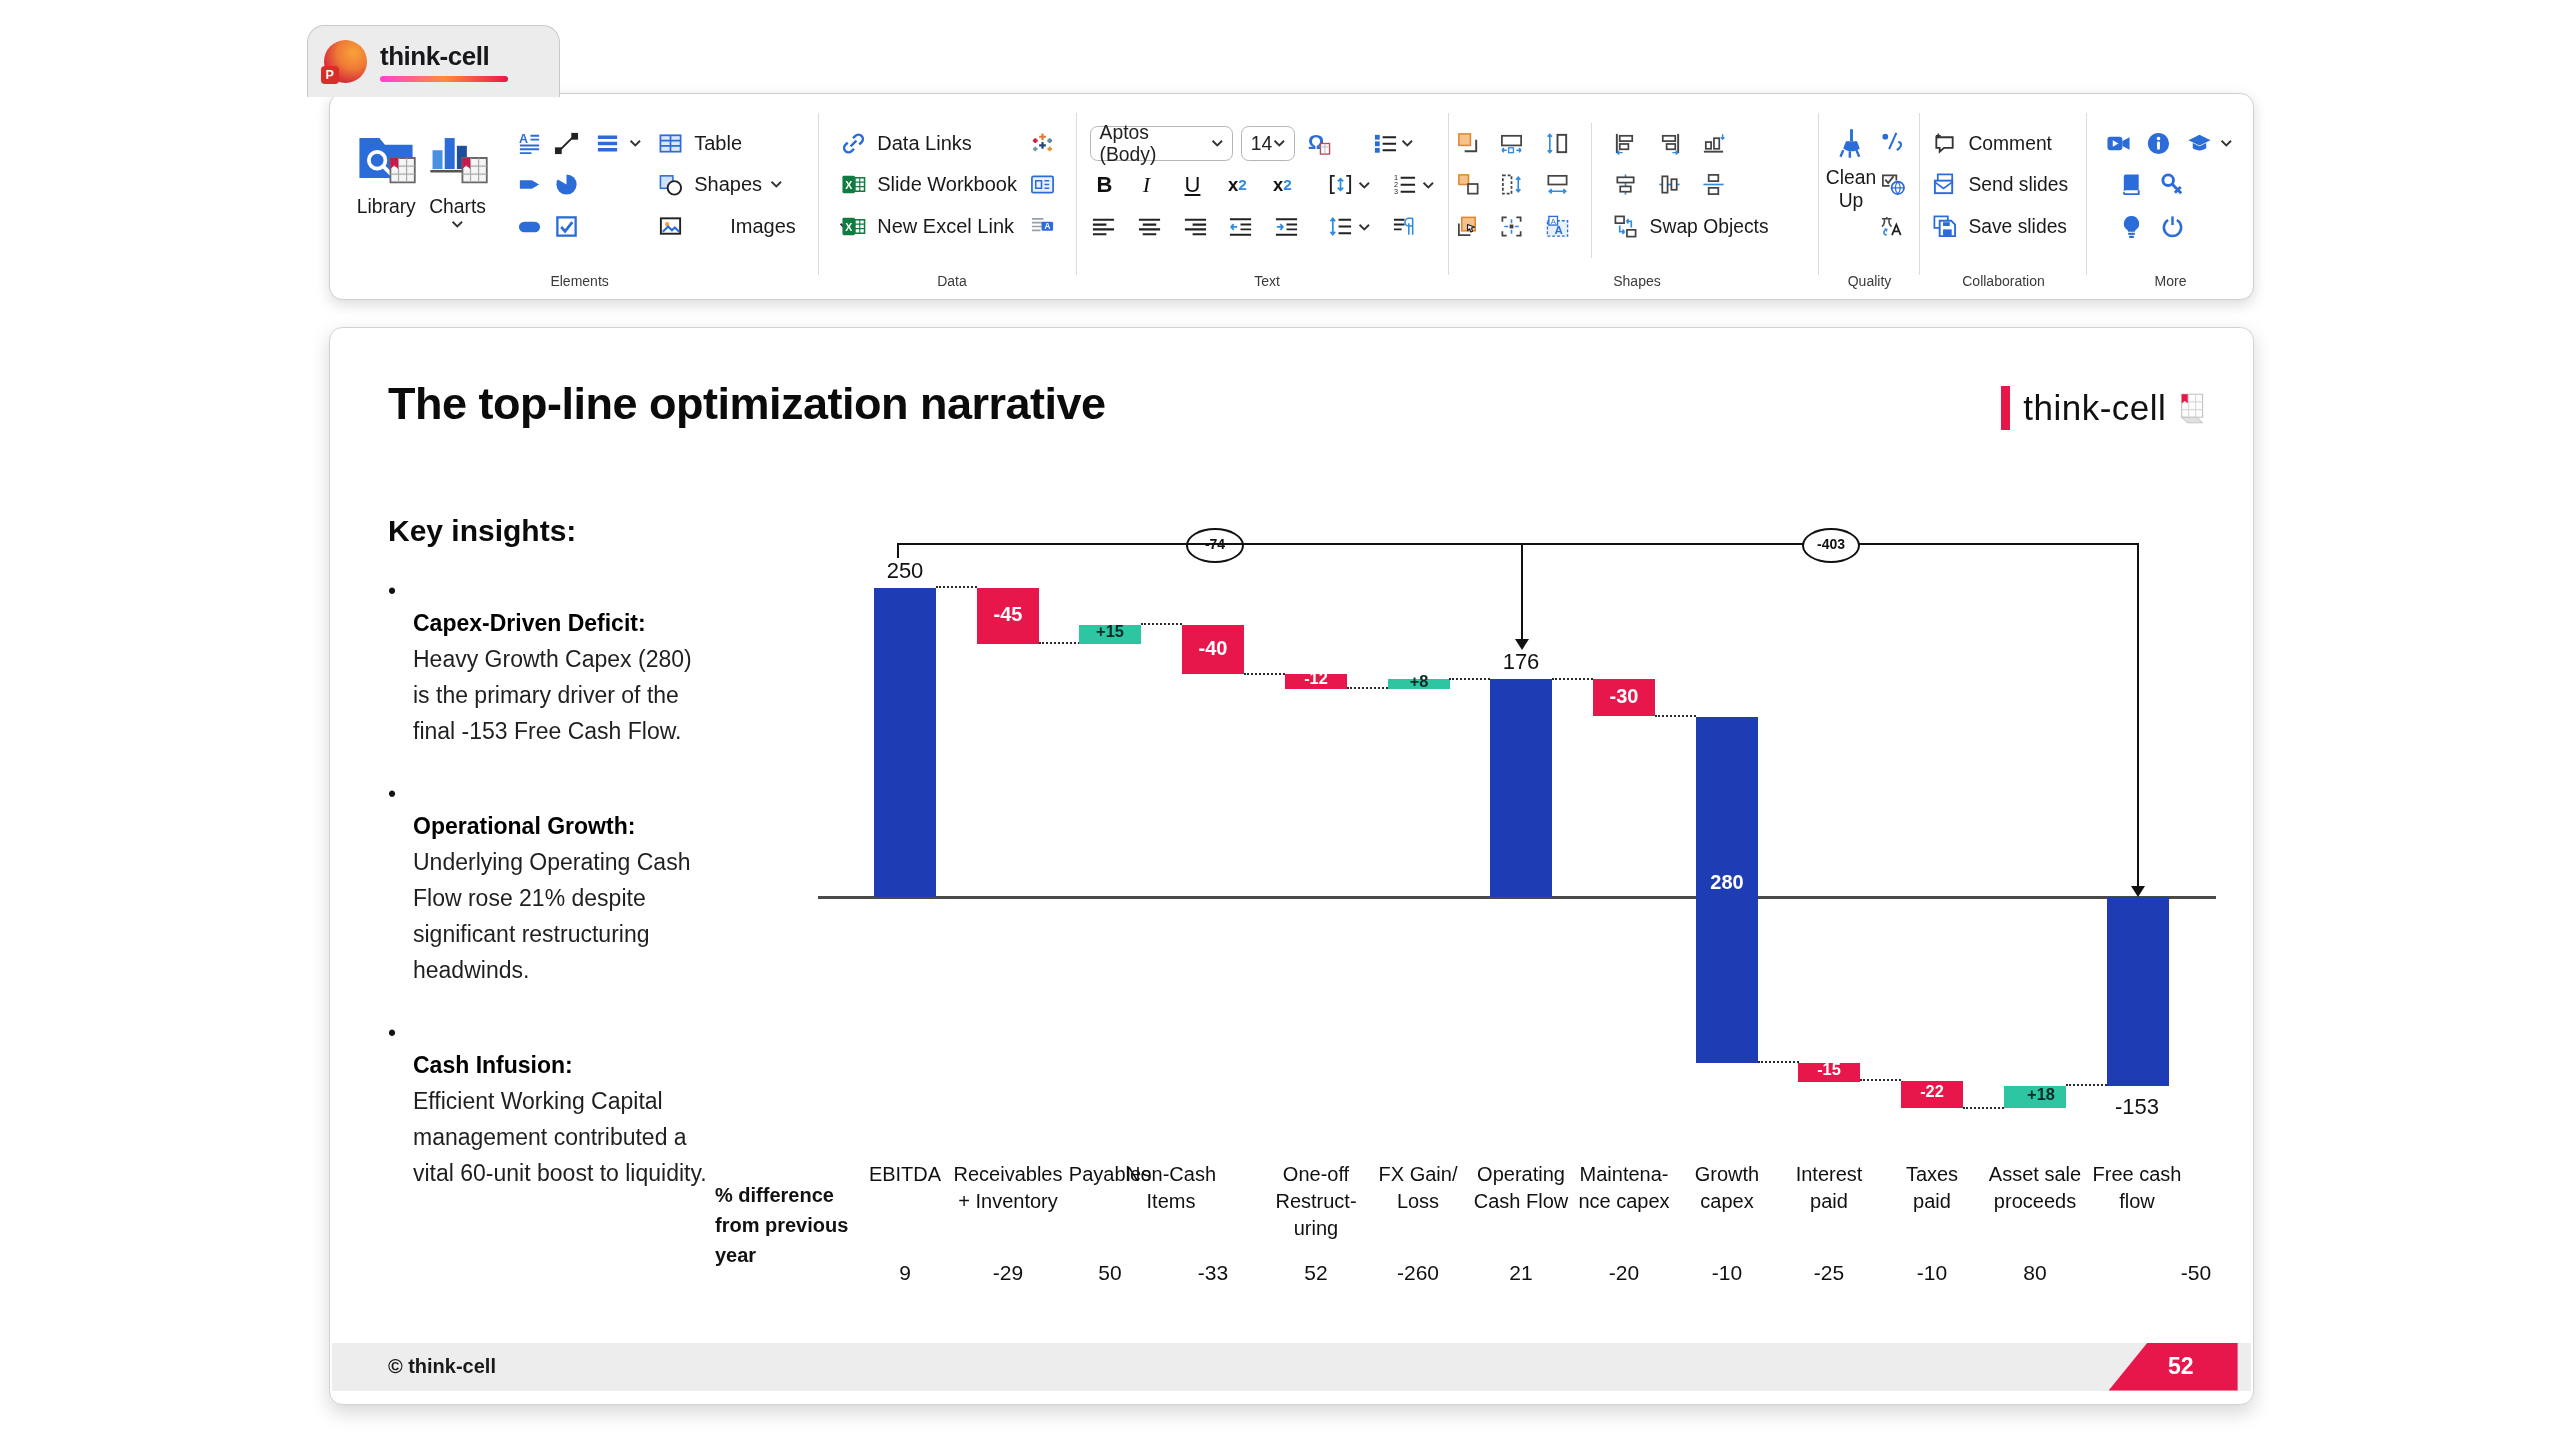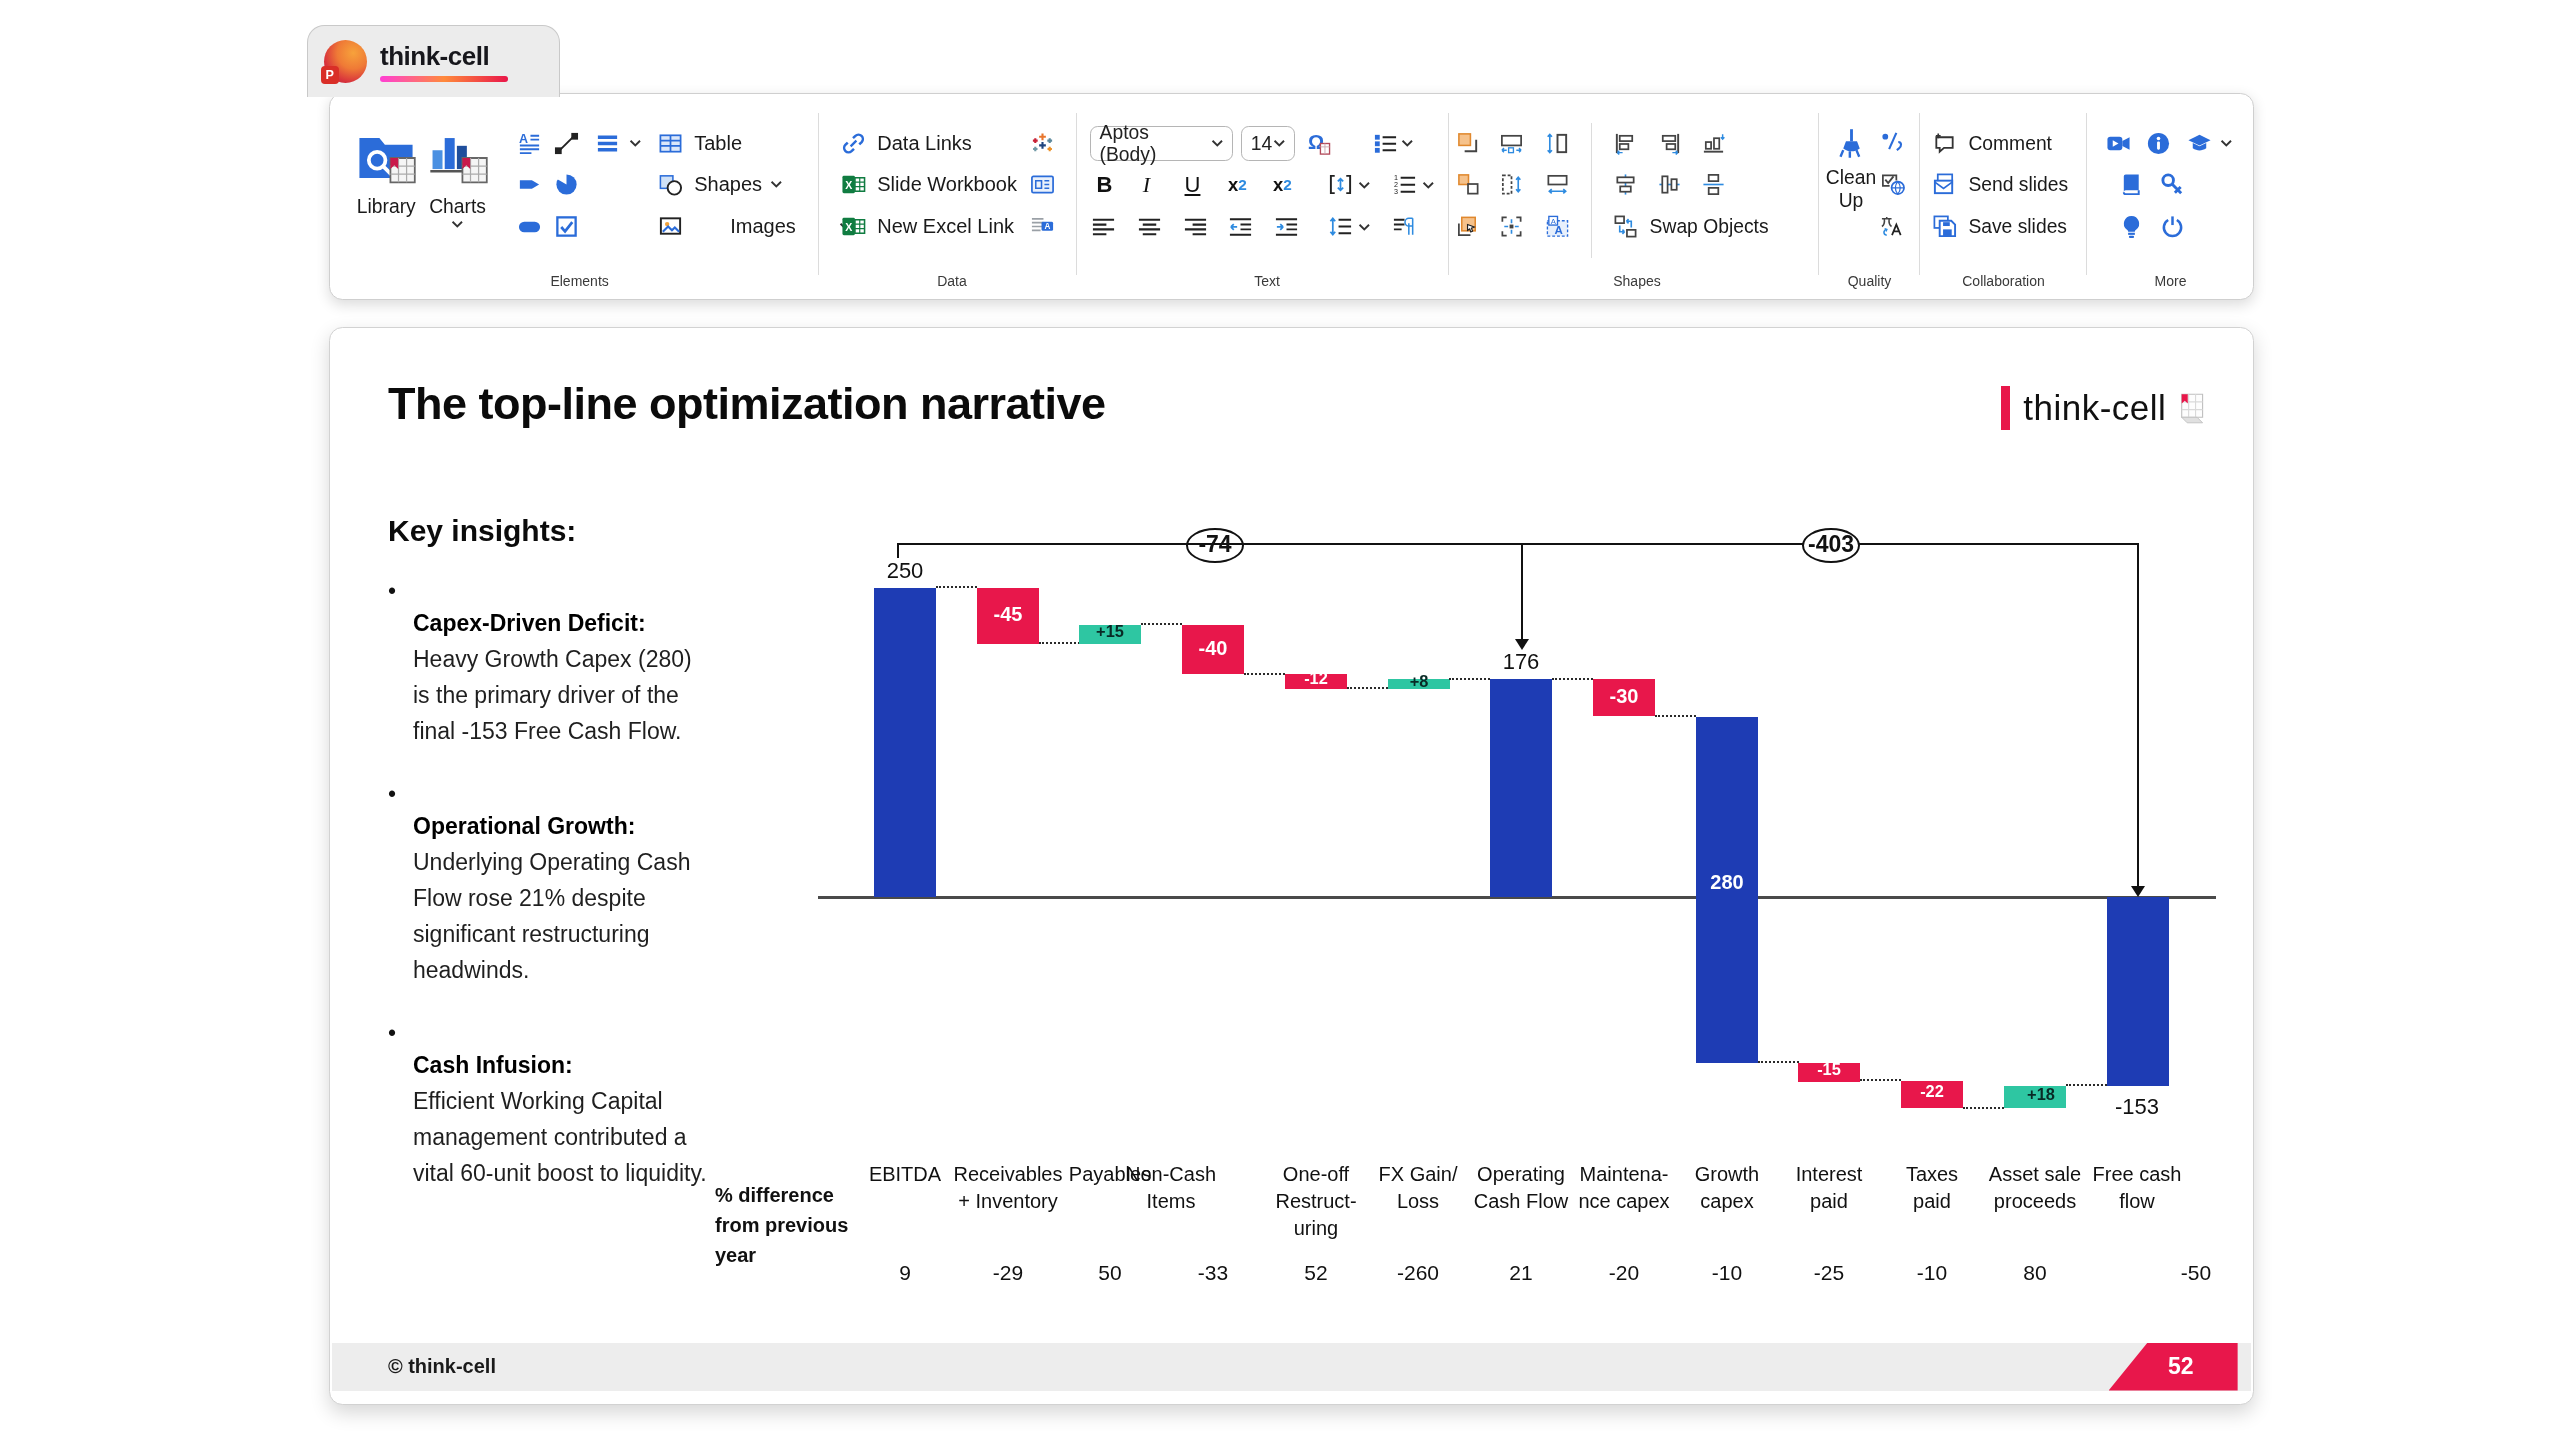--- a/index.html
+++ b/index.html
@@ -63,21 +63,21 @@
   .bar{position:absolute;}
   .dots{position:absolute;height:0;border-top:2.9px dotted #2a2a2a;}
   .tlabel{position:absolute;text-align:center;font-size:22px;color:#111;}
   .vlabel{position:absolute;text-align:center;font-weight:bold;font-size:20px;}
   .vlabel.white{color:#fff;}
   .vlabel.dark{color:#092a25;}
   .bline{position:absolute;background:#111;height:2.4px;}
   .bline.v{width:2.4px;}
   .ahead{position:absolute;width:0;height:0;border-left:7.7px solid transparent;border-right:7.7px solid transparent;border-top:11.6px solid #111;}
   .ellipse{position:absolute;width:54px;height:31px;border:2.4px solid #111;border-radius:50%;background:#fff;
-           text-align:center;line-height:28px;font-weight:bold;font-size:23px;color:#111;}
+           text-align:center;line-height:28px;font-weight:bold;font-size:14px;color:#111;}
   .cat{position:absolute;text-align:center;font-size:20px;line-height:27px;white-space:pre-line;color:#111;}
   .pct{position:absolute;text-align:center;font-size:21px;color:#111;}
   .rowhead{position:absolute;font-weight:bold;font-size:20px;line-height:30px;color:#111;}
 
   
   .sfooter{position:absolute;left:1.9px;right:1.9px;bottom:13.5px;height:48px;background:#ededed;
            display:flex;align-items:center;}
   .copyright{font-size:20px;font-weight:bold;color:#1a1a1a;margin-left:56px;}
   .pagebadge{position:absolute;right:13.5px;top:0;width:129px;height:48px;background:#e8174b;
              clip-path:polygon(39px 0,100% 0,100% 100%,0 100%);display:flex;align-items:center;justify-content:center;}

